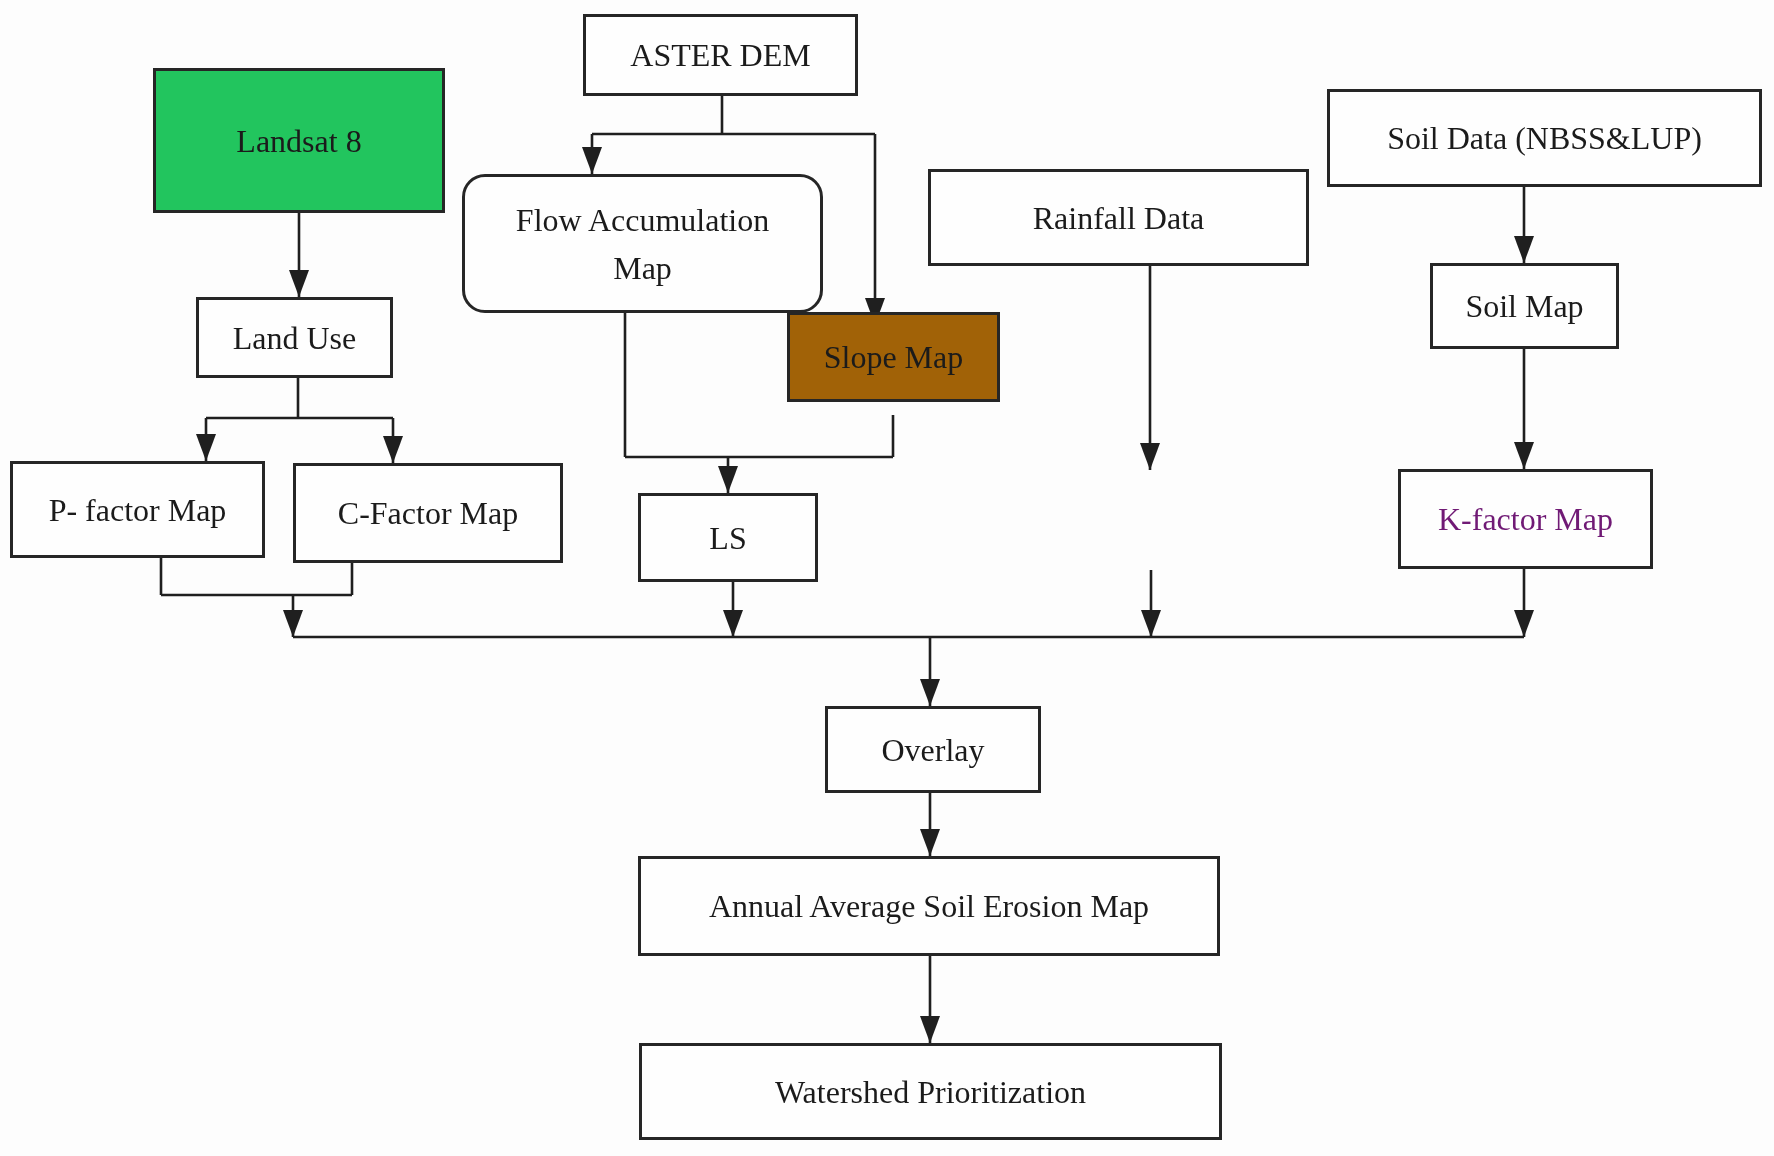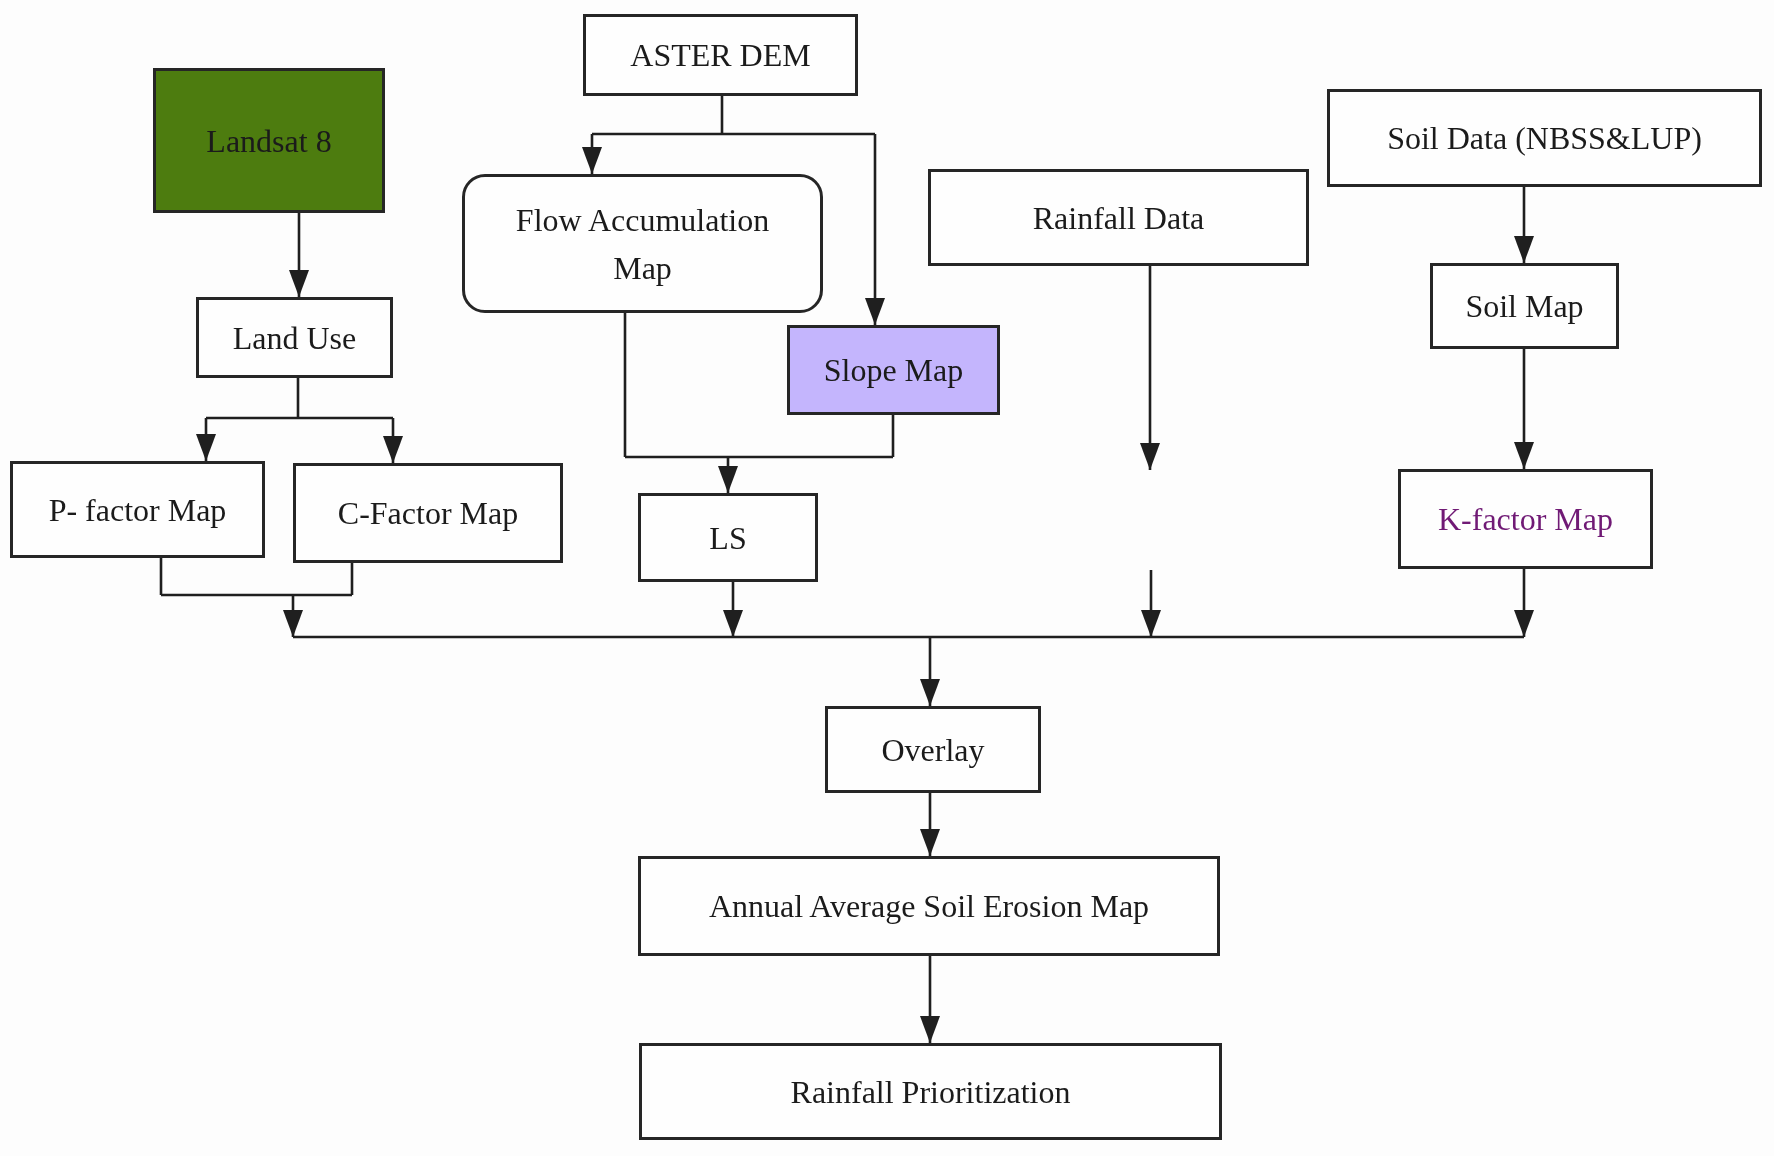--- a/index.html
+++ b/index.html
@@ -82,28 +82,28 @@
       <polyline points="293,637 1524,637" fill="none" stroke="#1f1f1f" stroke-width="2.6"></polyline>
       <polyline points="930,637 930,706" fill="none" stroke="#1f1f1f" stroke-width="2.6"></polyline>
       <polygon points="930,706 920,679 940,679" fill="#1f1f1f"></polygon>
       <polyline points="930,793 930,856" fill="none" stroke="#1f1f1f" stroke-width="2.6"></polyline>
       <polygon points="930,856 920,829 940,829" fill="#1f1f1f"></polygon>
       <polyline points="930,956 930,1043" fill="none" stroke="#1f1f1f" stroke-width="2.6"></polyline>
       <polygon points="930,1043 920,1016 940,1016" fill="#1f1f1f"></polygon>
     </svg>
 
 <div class="flow-node" style="left: 583px; top: 14px; width: 275px; height: 82px; background: rgb(254, 254, 254); border-color: rgb(38, 38, 38); color: rgb(27, 27, 27);">ASTER DEM</div>
-    <div class="flow-node" style="left: 153px; top: 68px; width: 232px; height: 145px; background: #4d7c0f; border-color: rgb(38, 38, 38); color: rgb(27, 27, 27);">Landsat 8</div>
+    <div class="flow-node" style="left: 153px; top: 68px; width: 292px; height: 145px; background: #22c55e; border-color: rgb(38, 38, 38); color: rgb(27, 27, 27);">Landsat 8</div>
     <div class="flow-node" style="left: 1327px; top: 89px; width: 435px; height: 98px; background: rgb(254, 254, 254); border-color: rgb(38, 38, 38); color: rgb(27, 27, 27);">Soil Data (NBSS&amp;LUP)</div>
     <div class="flow-node" style="left: 462px; top: 174px; width: 361px; height: 139px; background: rgb(254, 254, 254); border-color: rgb(38, 38, 38); color: rgb(27, 27, 27); border-radius: 23px;">Flow Accumulation
 Map</div>
     <div class="flow-node" style="left: 928px; top: 169px; width: 381px; height: 97px; background: rgb(254, 254, 254); border-color: rgb(38, 38, 38); color: rgb(27, 27, 27);">Rainfall Data</div>
     <div class="flow-node" style="left: 1430px; top: 263px; width: 189px; height: 86px; background: rgb(254, 254, 254); border-color: rgb(38, 38, 38); color: rgb(27, 27, 27);">Soil Map</div>
     <div class="flow-node" style="left: 196px; top: 297px; width: 197px; height: 81px; background: rgb(254, 254, 254); border-color: rgb(38, 38, 38); color: rgb(27, 27, 27);">Land Use</div>
-    <div class="flow-node" style="left: 787px; top: 325px; width: 213px; height: 90px; background: #c4b5fd; border-color: rgb(38, 38, 38); color: rgb(27, 27, 27);">Slope Map</div>
+    <div class="flow-node" style="left: 787px; top: 312px; width: 213px; height: 90px; background: #a16207; border-color: rgb(38, 38, 38); color: rgb(27, 27, 27);">Slope Map</div>
     <div class="flow-node" style="left: 10px; top: 461px; width: 255px; height: 97px; background: rgb(254, 254, 254); border-color: rgb(38, 38, 38); color: rgb(27, 27, 27);">P- factor Map</div>
     <div class="flow-node" style="left: 293px; top: 463px; width: 270px; height: 100px; background: rgb(254, 254, 254); border-color: rgb(38, 38, 38); color: rgb(27, 27, 27);">C-Factor Map</div>
     <div class="flow-node" style="left: 638px; top: 493px; width: 180px; height: 89px; background: rgb(254, 254, 254); border-color: rgb(38, 38, 38); color: rgb(27, 27, 27);">LS</div>
     <div class="flow-node" style="left: 1398px; top: 469px; width: 255px; height: 100px; background: rgb(254, 254, 254); border-color: rgb(38, 38, 38); color: #701a75; font-family: Liberation Serif, serif;">K-factor Map</div>
     <div class="flow-node" style="left: 825px; top: 706px; width: 216px; height: 87px; background: rgb(254, 254, 254); border-color: rgb(38, 38, 38); color: rgb(27, 27, 27);">Overlay</div>
     <div class="flow-node" style="left: 638px; top: 856px; width: 582px; height: 100px; background: rgb(254, 254, 254); border-color: rgb(38, 38, 38); color: rgb(27, 27, 27);">Annual Average Soil Erosion Map</div>
-    <div class="flow-node" style="left: 639px; top: 1043px; width: 583px; height: 97px; background: rgb(254, 254, 254); border-color: rgb(38, 38, 38); color: rgb(27, 27, 27);">Rainfall Prioritization</div>
+    <div class="flow-node" style="left: 639px; top: 1043px; width: 583px; height: 97px; background: rgb(254, 254, 254); border-color: rgb(38, 38, 38); color: rgb(27, 27, 27);">Watershed Prioritization</div>
   </div>
 
 </body></html>

